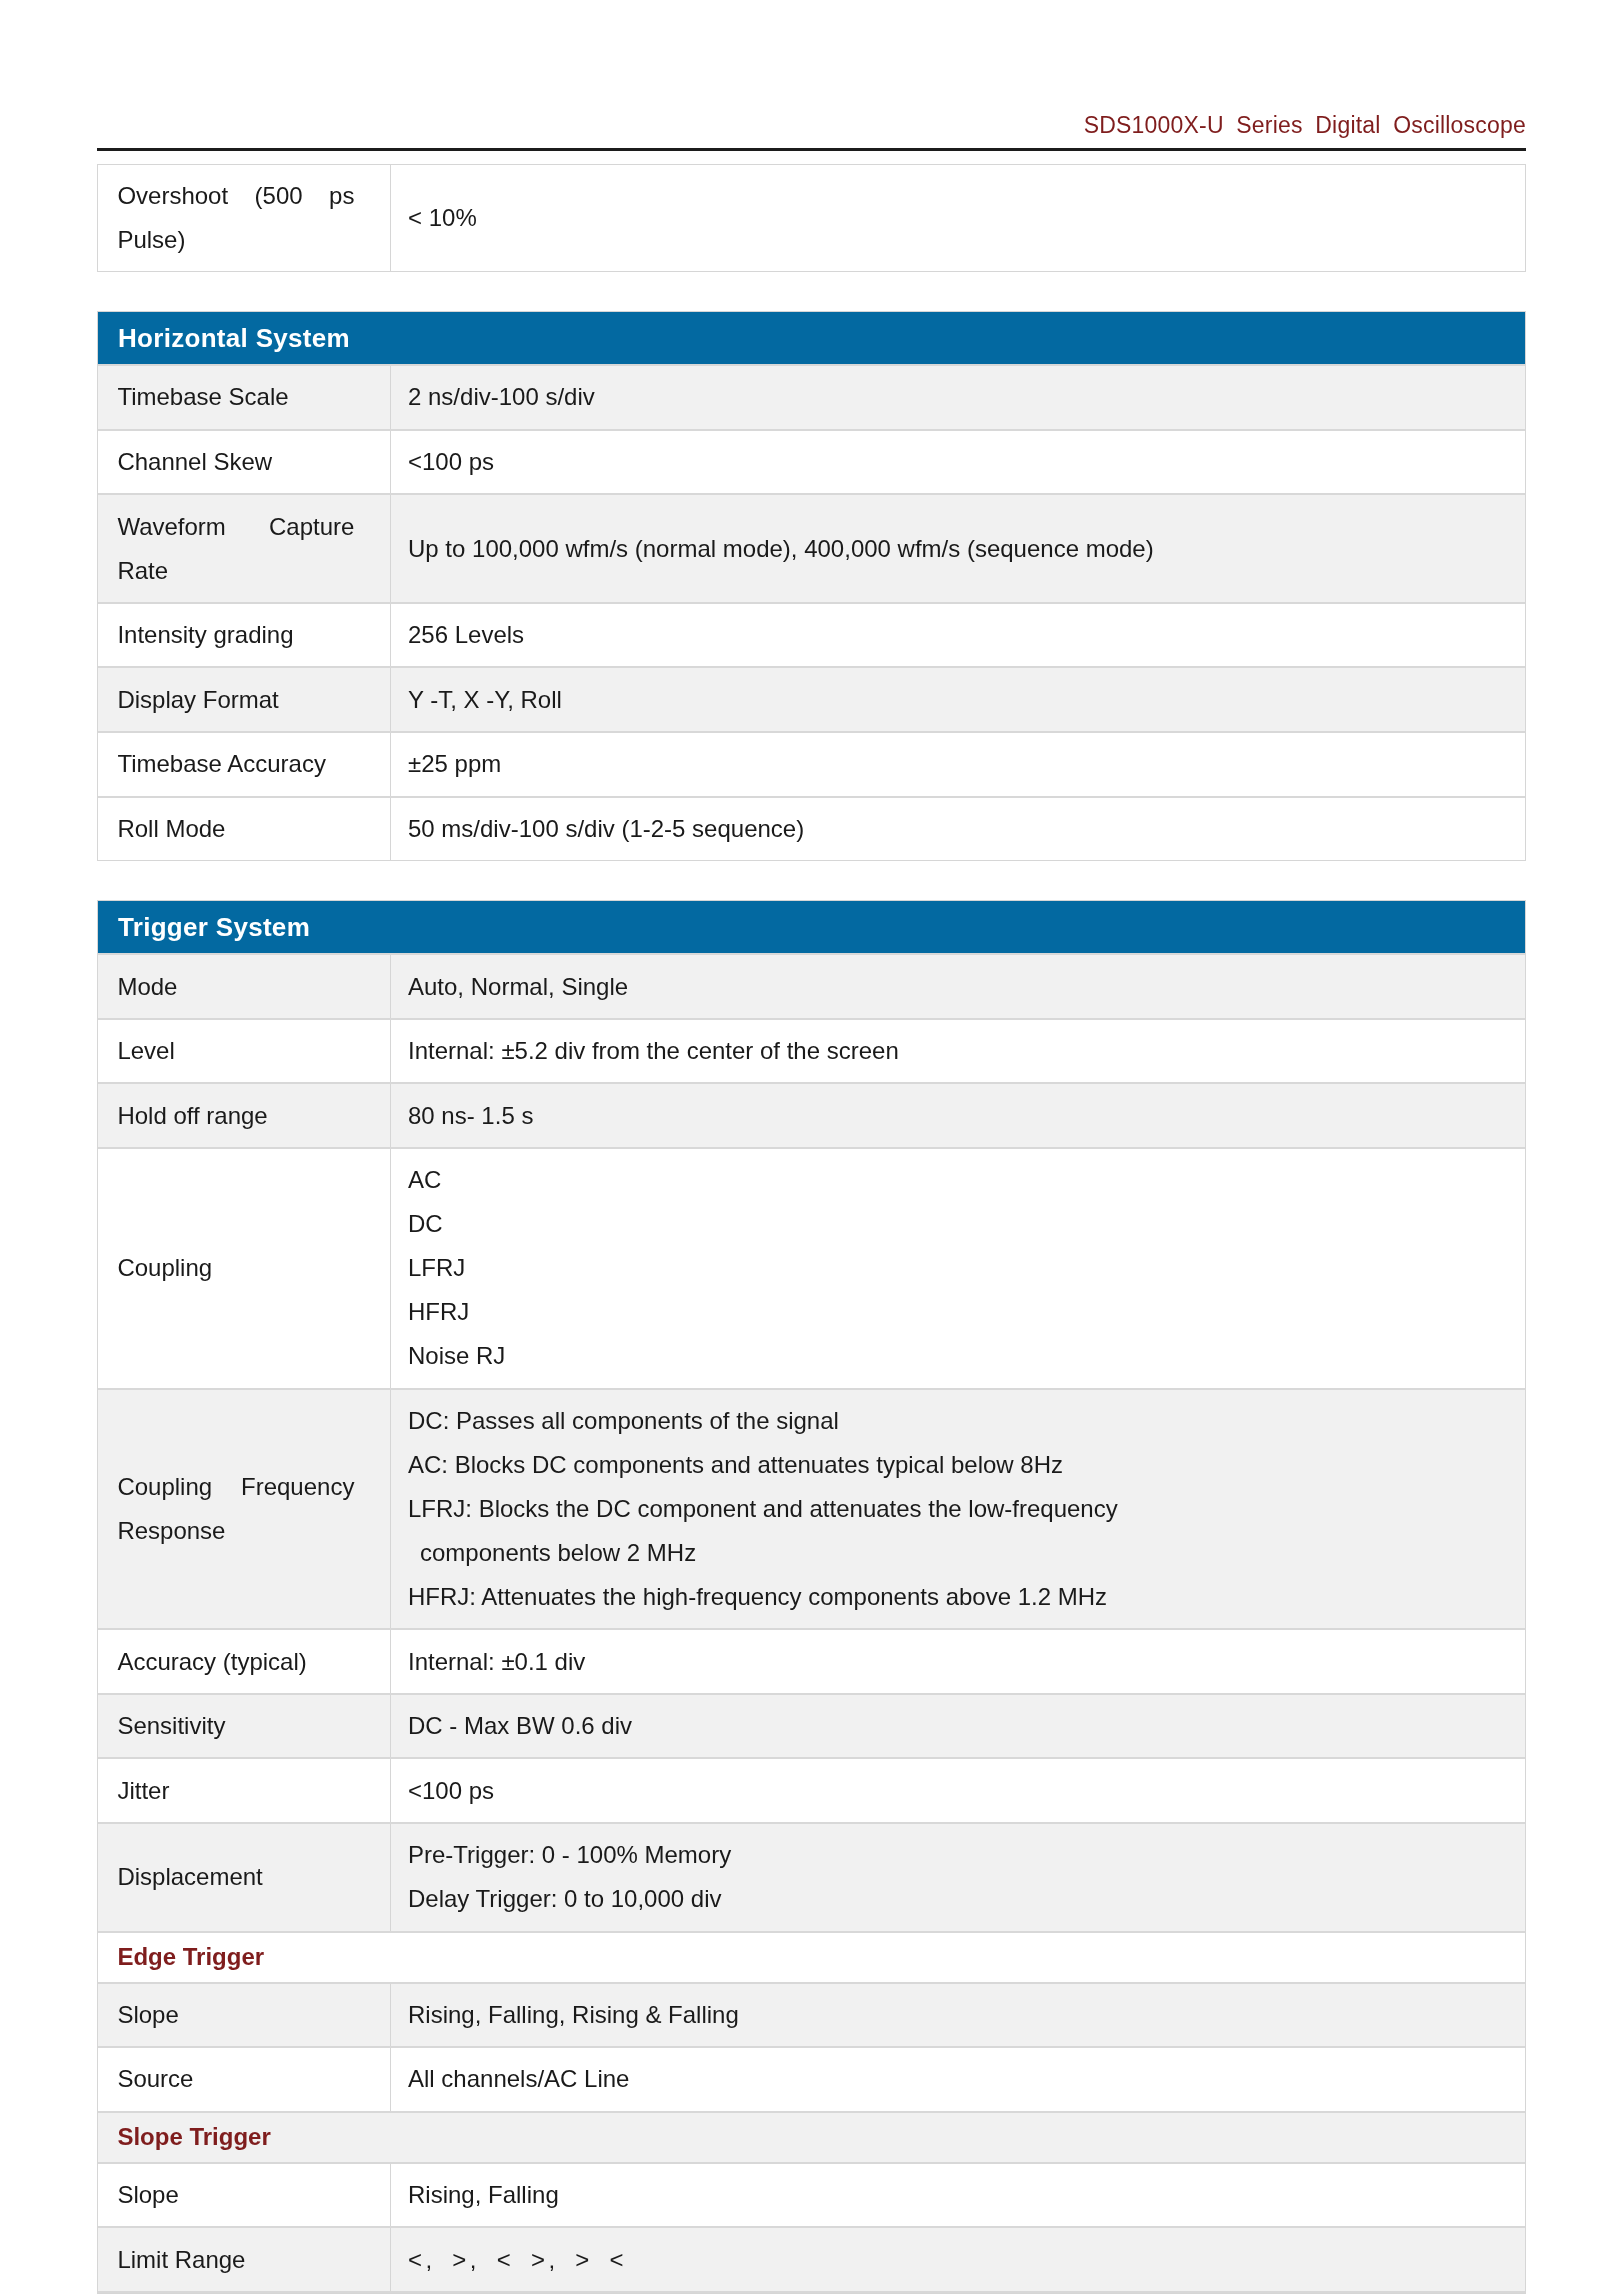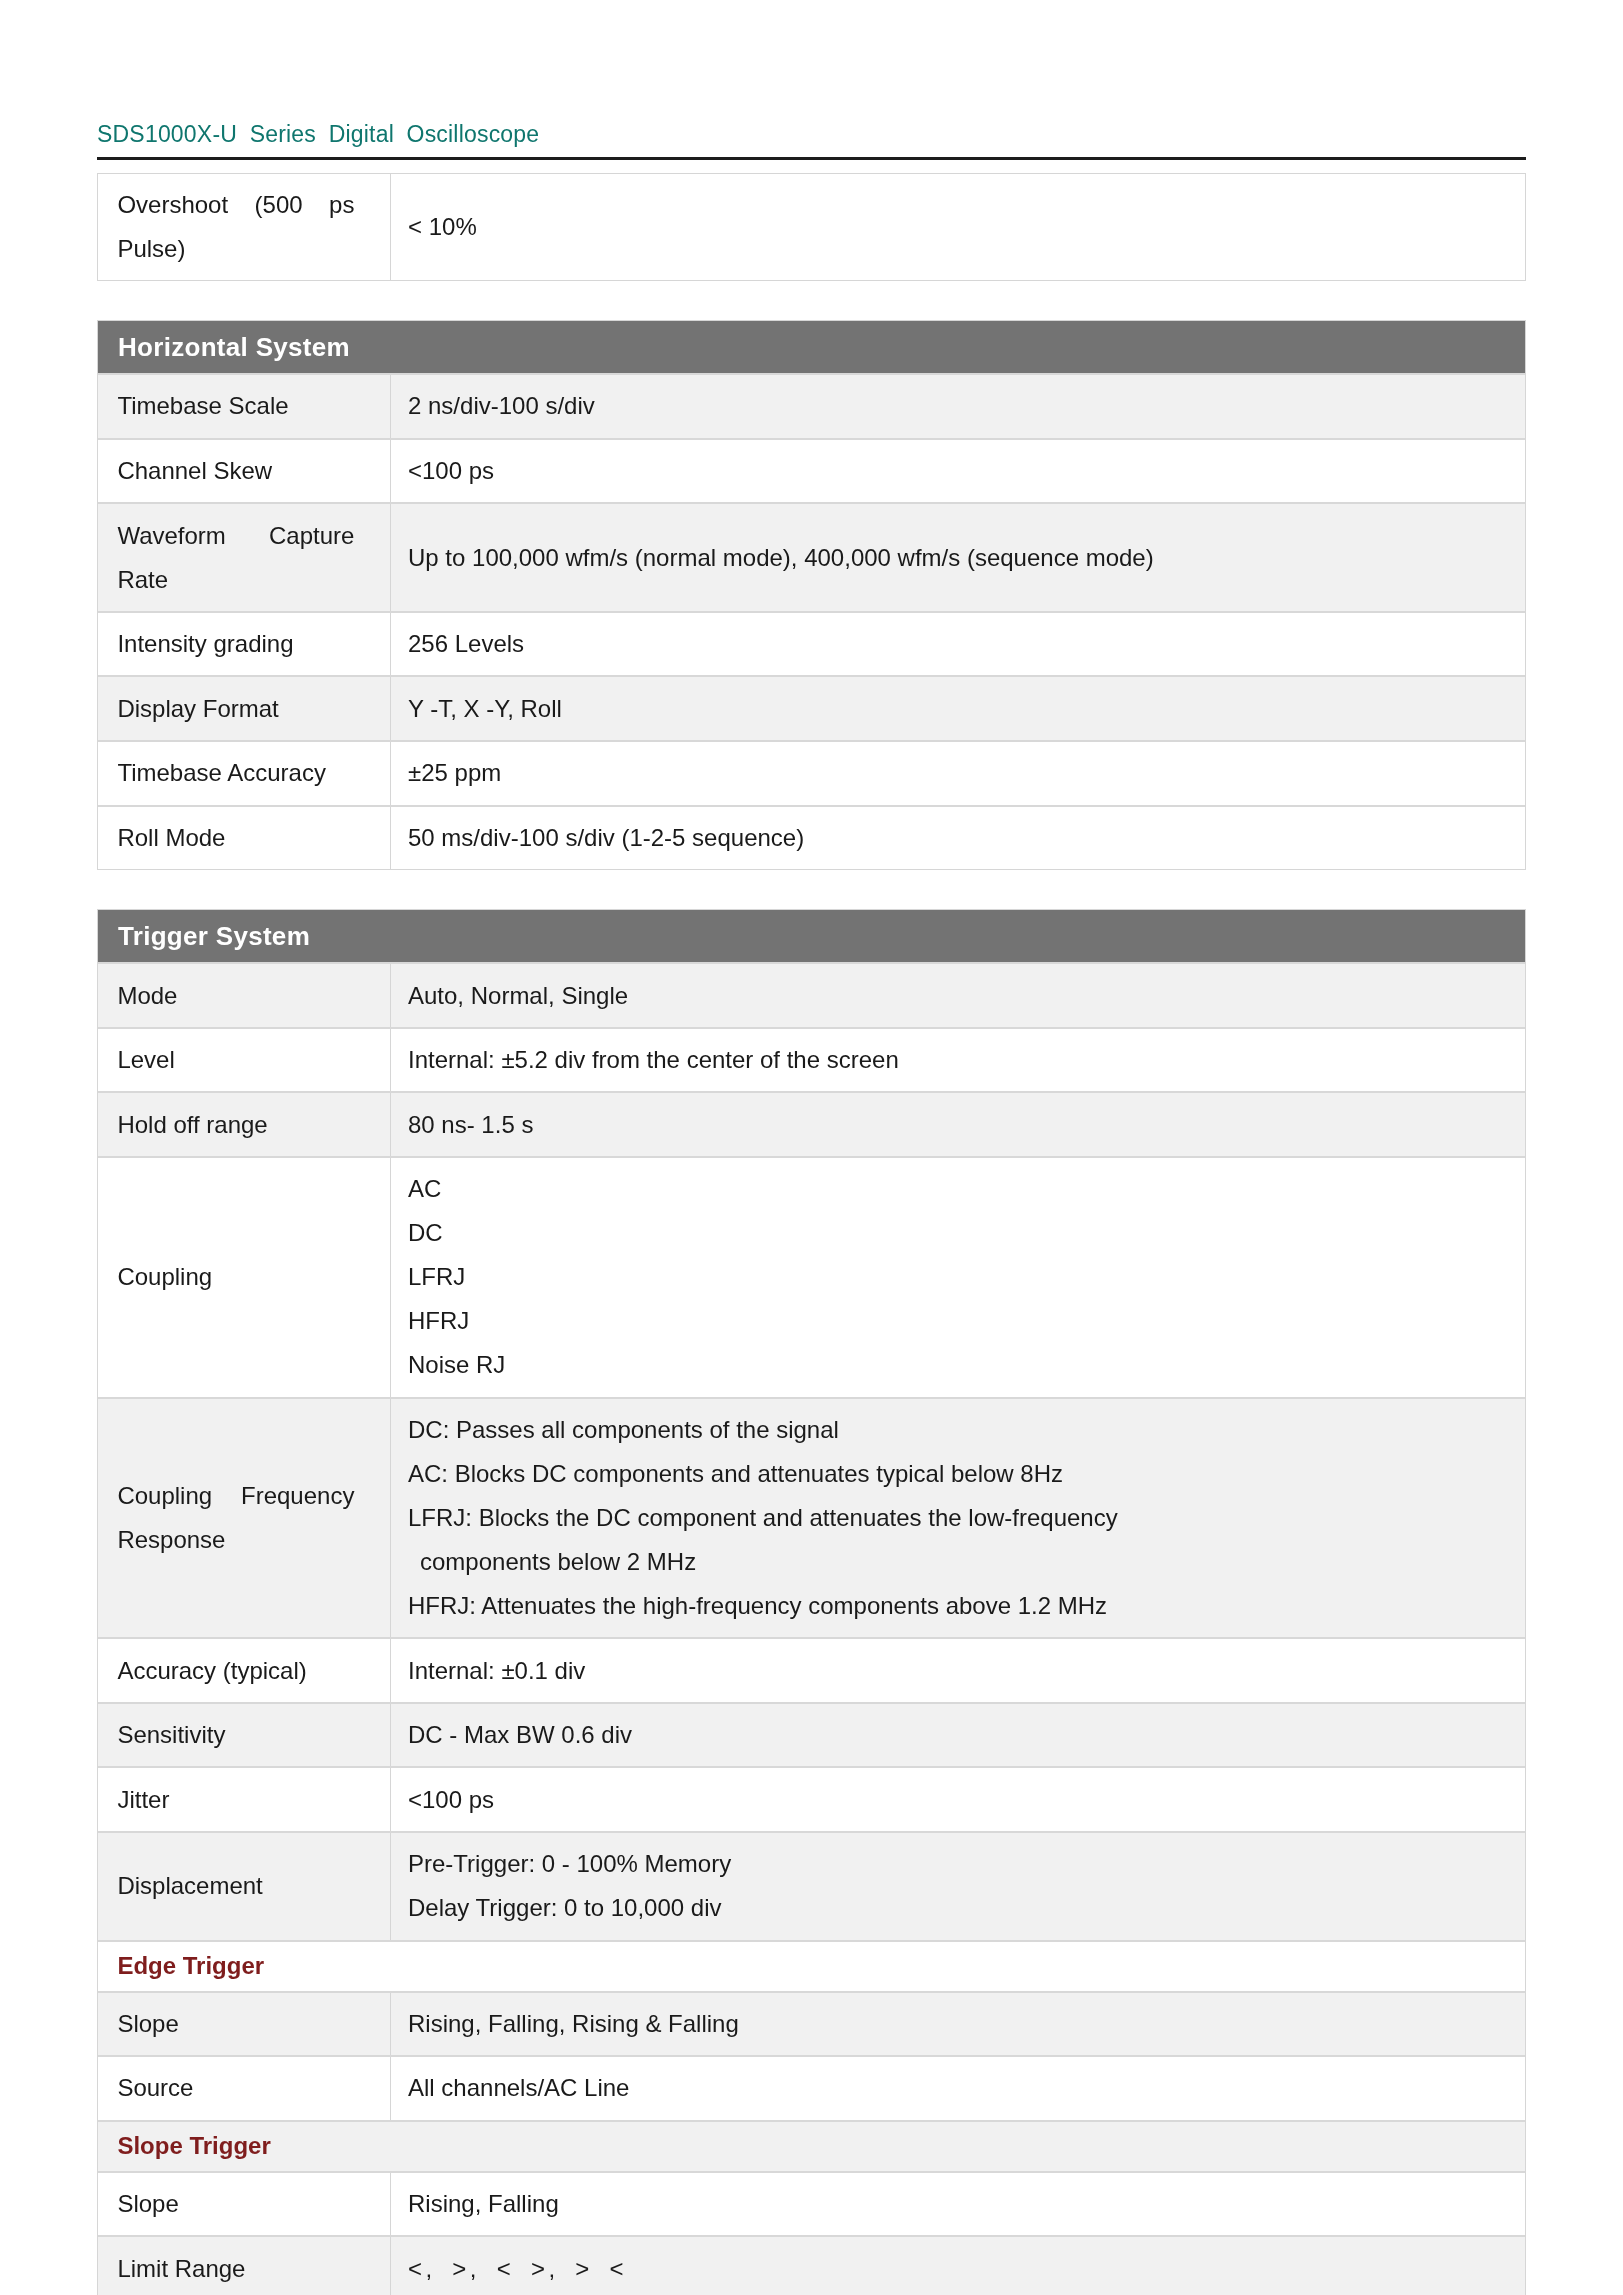--- a/index.html
+++ b/index.html
@@ -6,32 +6,32 @@
   html,body { background:#ffffff; }
   body {
     width:1623px; height:2295px;
     font-family:"Liberation Sans","DejaVu Sans",sans-serif;
     color:#1a1a1a; overflow:hidden; position:relative;
   }
   .content { width:1429px; margin:0 auto; padding-top:112px; }
 
   
   .doc-header {
-    font-size:23px; color:#0f766e;
+    text-align:right; font-size:23px; color:#7f1d1d;
     word-spacing:6px; letter-spacing:0.2px;
-    padding-bottom:8.5px; border-bottom:3.4px solid #1c1c1c;margin-top:9px;
+    padding-bottom:8.5px; border-bottom:3.4px solid #1c1c1c;
   }
 
   
   .spec-table { border:1.7px solid #d6d6d6; background:#ffffff; }
   .frag-table { margin-top:13px; }
   .spec-table.mt { margin-top:39px; }
 
   .section-head {
-    background:#737373; color:#ffffff; font-weight:bold;
+    background:#0369a1; color:#ffffff; font-weight:bold;
     font-size:26px; min-height:52px; display:flex; align-items:center;
     padding-left:20px; letter-spacing:0.3px;
   }
 
   .row { display:flex; align-items:stretch; background:#ffffff; }
   .row + .row, .section-head + .row { border-top:2.5px solid #d8d8d8; }
   .row.shade { background:#f1f1f1; }
 
   .cell { display:flex; flex-direction:column; justify-content:center; }
   .cell.label {

